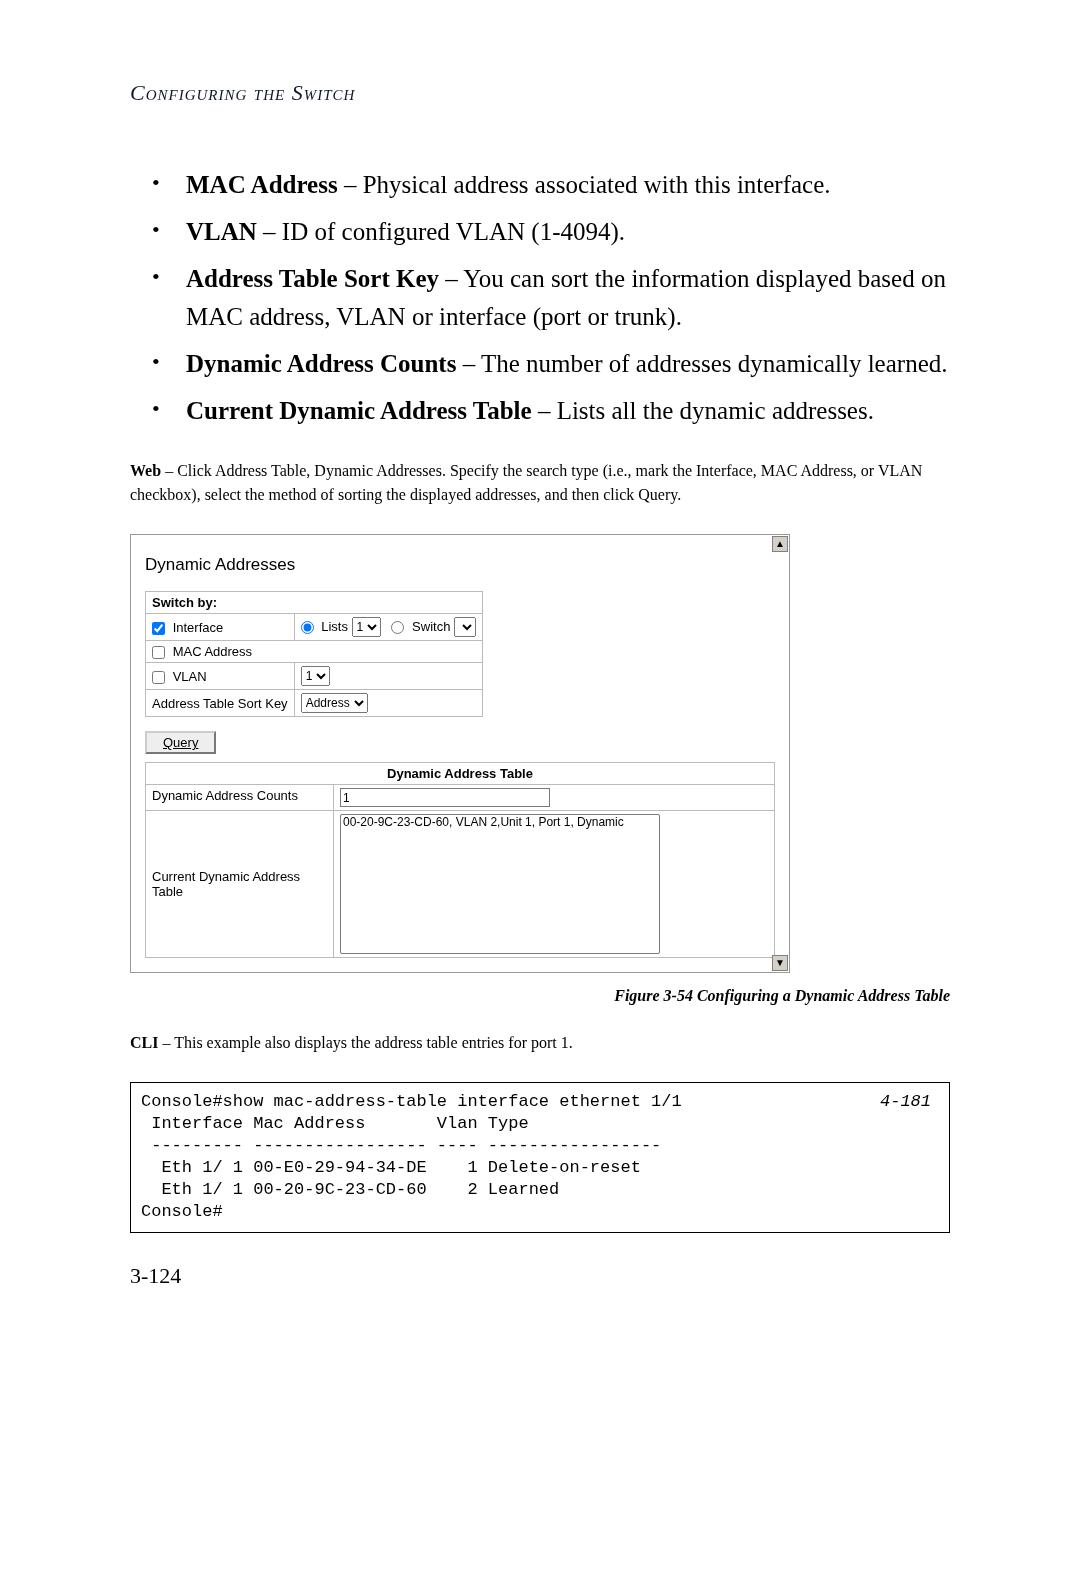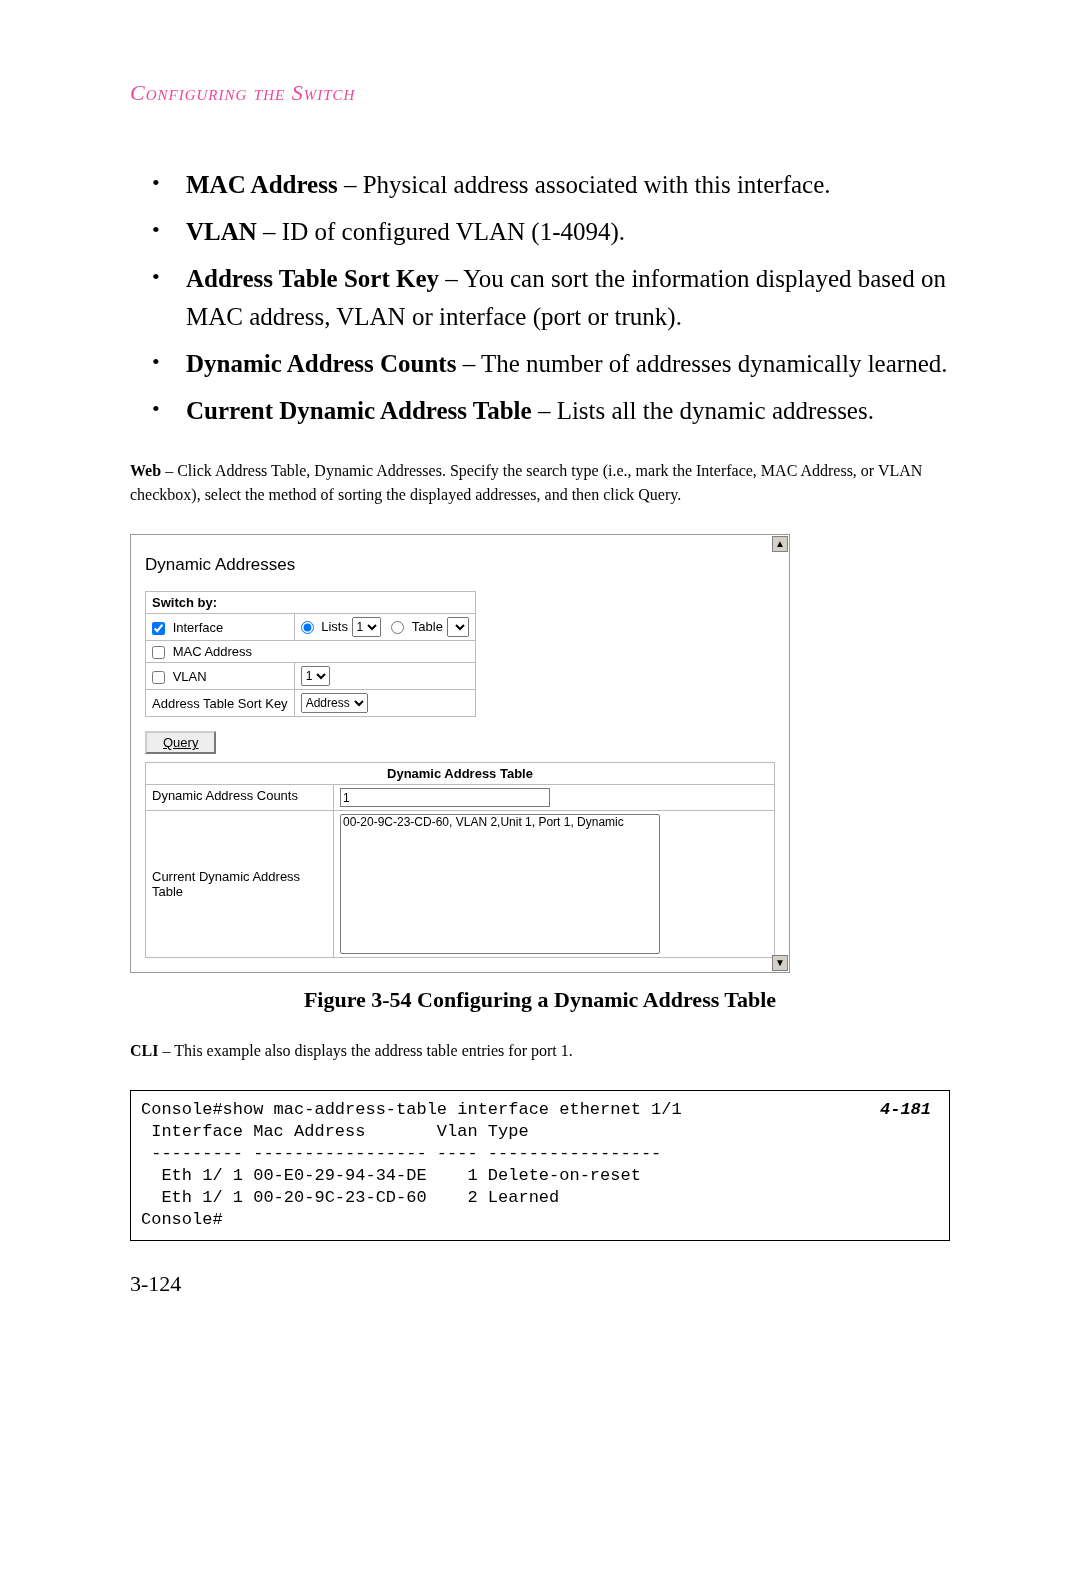--- a/index.html
+++ b/index.html
@@ -12,21 +12,21 @@
   }
   .page {
     padding: 80px 130px 40px 130px;
     box-sizing: border-box;
   }
   .running-head {
     font-style: italic;
     font-variant: small-caps;
     font-size: 22px;
     letter-spacing: 1px;
-    color: #ec4899;
+    color: #0f172a;
     margin-bottom: 60px;
   }
   ul.bullets {
     list-style: none;
     padding-left: 50px;
     margin: 0 0 28px 0;
   }
   ul.bullets li {
     position: relative;
     font-size: 25px;
@@ -141,41 +141,41 @@
     height: 19px;
   }
   select.listbox {
     border: 1px solid #7a7a7a;
     font-size: 12px;
     width: 320px;
     height: 140px;
   }
 
   .figcap {
-    text-align: center;
-    font-weight: bold;
-    font-size: 22px;
+    text-align: right;
+    font-weight: bold;
+    font-size: 16px;
     margin: 14px 0 26px 0;
+    font-style: italic;
   }
 
   .cli-box {
     border: 1px solid #000;
     font-family: "Courier New", monospace;
     font-size: 17px;
     padding: 8px 10px;
     white-space: pre;
     line-height: 1.3;
     position: relative;
   }
   .cli-ref {
     position: absolute;
     right: 18px;
     top: 8px;
     font-style: italic;
-    font-weight: bold;
   }
 
   .pagenum {
     font-size: 22px;
     margin-top: 30px;
   }
 </style>
 </head>
 <body>
 
@@ -213,21 +213,21 @@
             <span>Interface</span>
           </td>
           <td>
             <input type="radio" checked="" style="">
             <span>Lists</span>
             <select class="small">
               <option>1</option>
             </select>
             &nbsp;
             <input type="radio" style="">
-            <span>Table</span>
+            <span>Switch</span>
             <select class="small"><option></option></select>
           </td>
         </tr>
         <tr>
           <td colspan="2">
             <input type="checkbox" style="">
             <span>MAC Address</span>
           </td>
         </tr>
         <tr>

